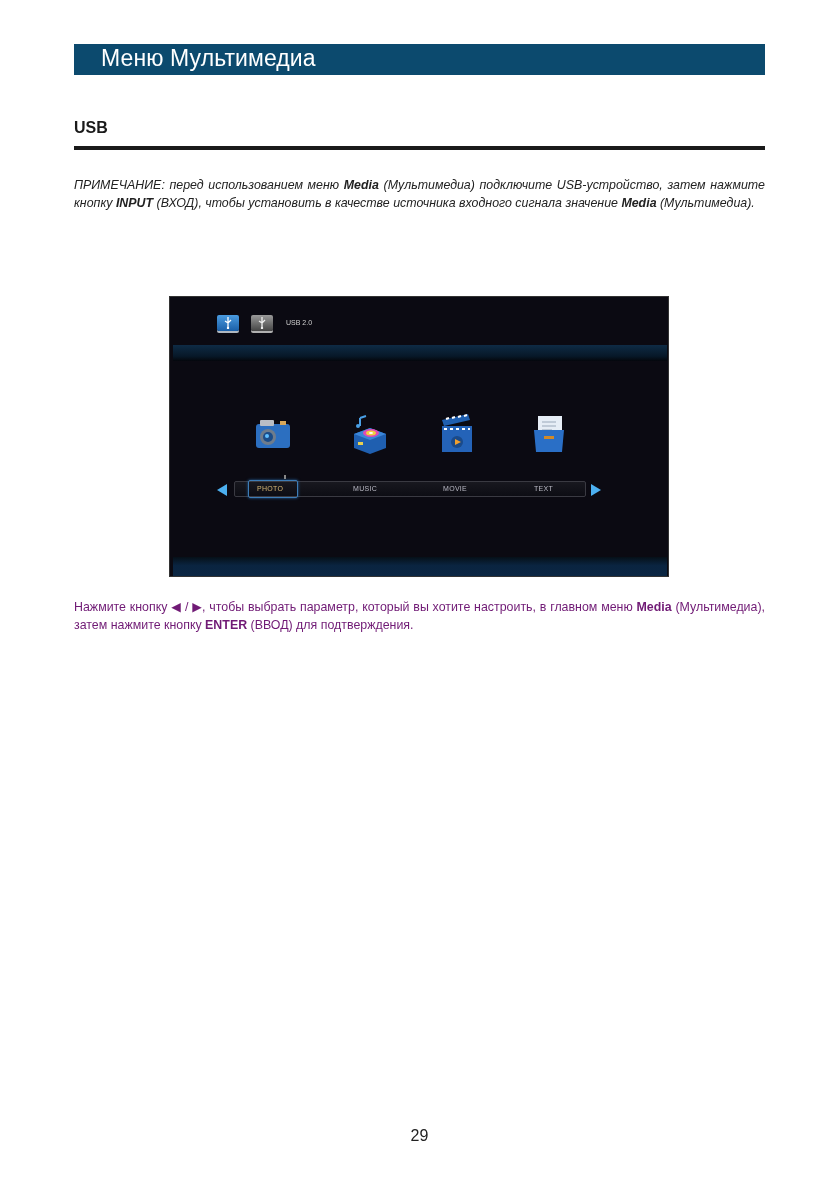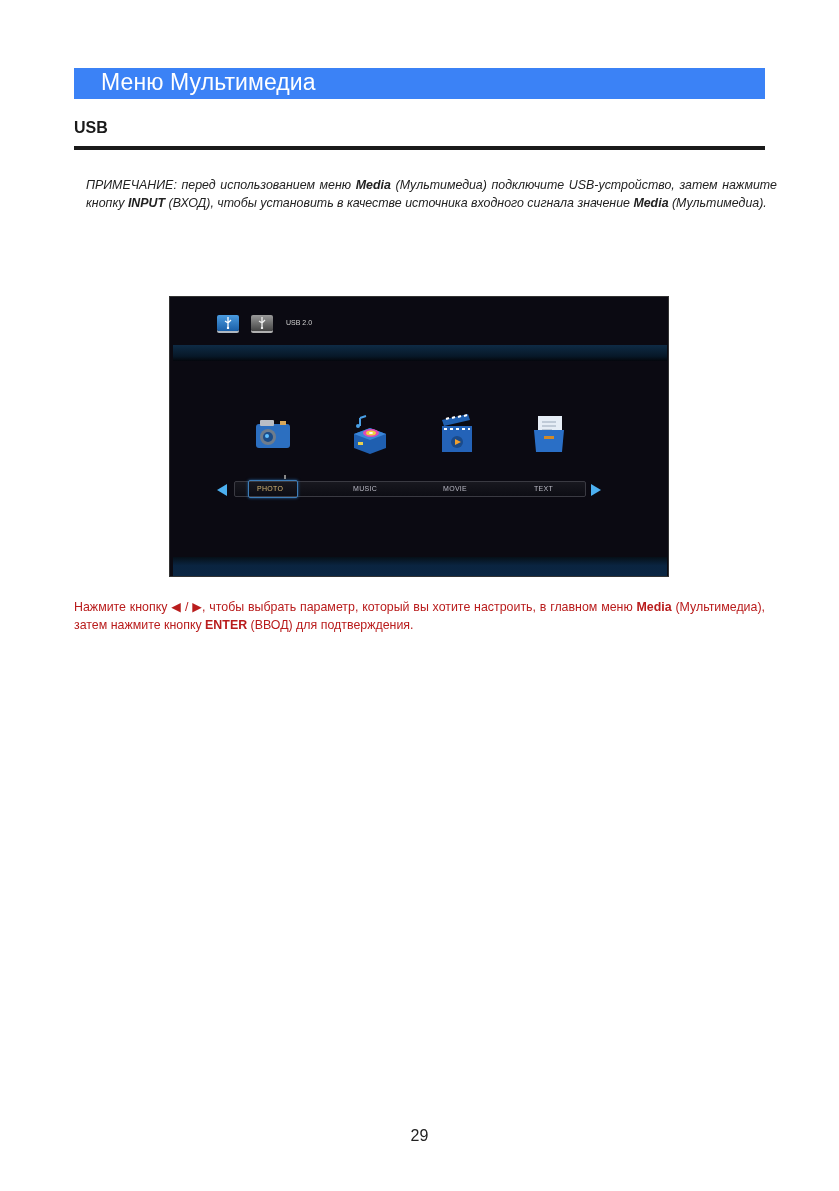--- a/index.html
+++ b/index.html
@@ -1,23 +1,23 @@
 <!DOCTYPE html>
 <html><head>
 <meta charset="utf-8">
 <style>
   html, body { margin:0; padding:0; background:#ffffff; }
   body { width:839px; height:1191px; position:relative; font-family:"Liberation Sans", sans-serif; color:#222; overflow:hidden; }
-  .section-bar { position:absolute; left:74px; top:68px; width:691px; height:31px; background:#3b82f6; }
+  .section-bar { position:absolute; left:74px; top:44px; width:691px; height:31px; background:#0c4a6e; }
   .section-bar span { position:absolute; left:27px; top:1px; font-size:23px; color:#ffffff; font-family:"Liberation Sans", sans-serif; letter-spacing:0.1px; }
   .usb-title { position:absolute; left:74px; top:119px; font-size:16px; font-weight:bold; color:#1a1a1a; }
   .usb-rule { position:absolute; left:74px; top:146px; width:691px; height:4px; background:#1a1a1a; }
-  .note { position:absolute; left:86px; top:177px; width:691px; font-size:12.4px; line-height:17.5px; font-style:italic; color:#222; text-align:justify; }
+  .note { position:absolute; left:74px; top:177px; width:691px; font-size:12.4px; line-height:17.5px; font-style:italic; color:#222; text-align:justify; }
   .note b { font-style:italic; }
-  .instr { position:absolute; left:74px; top:599px; width:691px; font-size:12.4px; line-height:17.5px; color:#b91c1c; text-align:justify; }
+  .instr { position:absolute; left:74px; top:599px; width:691px; font-size:12.4px; line-height:17.5px; color:#701a75; text-align:justify; }
   .page-num { position:absolute; left:0; width:839px; top:1127px; text-align:center; font-size:16px; color:#222; }
 
   .tv { position:absolute; left:169px; top:296px; width:500px; height:281px; background:#0b0a12; border:1px solid #333; box-sizing:border-box; overflow:hidden; }
   .tv .topband { position:absolute; left:3px; top:48px; width:494px; height:16px; background:linear-gradient(#0e2b45,#071828 70%,#04070c); }
   .tv .bottomband { position:absolute; left:3px; top:260px; width:494px; height:21px; background:linear-gradient(#061018,#0a2440 40%,#0b2744); }
   .usb-dev { position:absolute; top:18px; width:22px; height:16px; border-radius:2px; }
   .usb-dev.active { left:47px; background:linear-gradient(#4a9be0,#1a5fa8); box-shadow:0 2px 0 #b0b8c0; }
   .usb-dev.inactive { left:81px; background:linear-gradient(#9a9a9a,#444); box-shadow:0 2px 0 #b0b0b0; }
   .usb-dev svg { position:absolute; left:6px; top:2px; }
   .usb-label { position:absolute; left:116px; top:22px; font-size:7px; color:#d0d0d0; }

